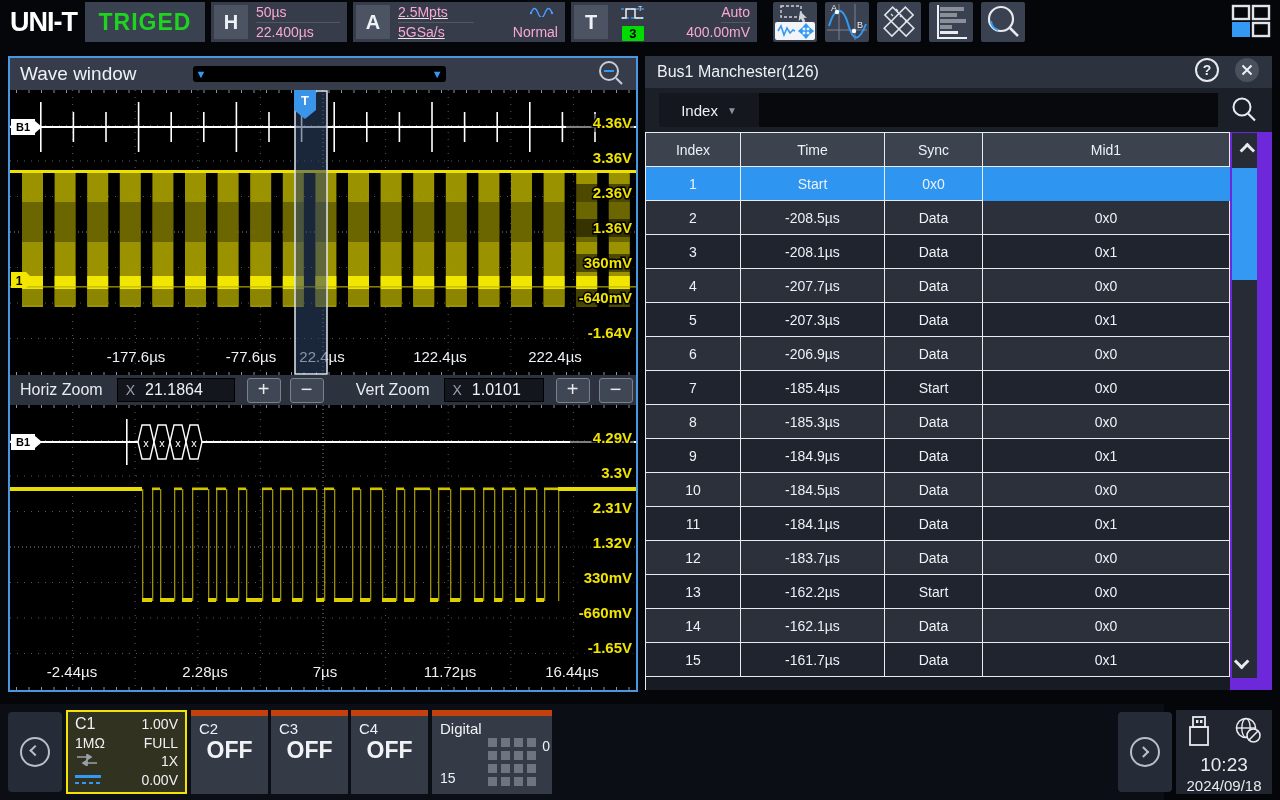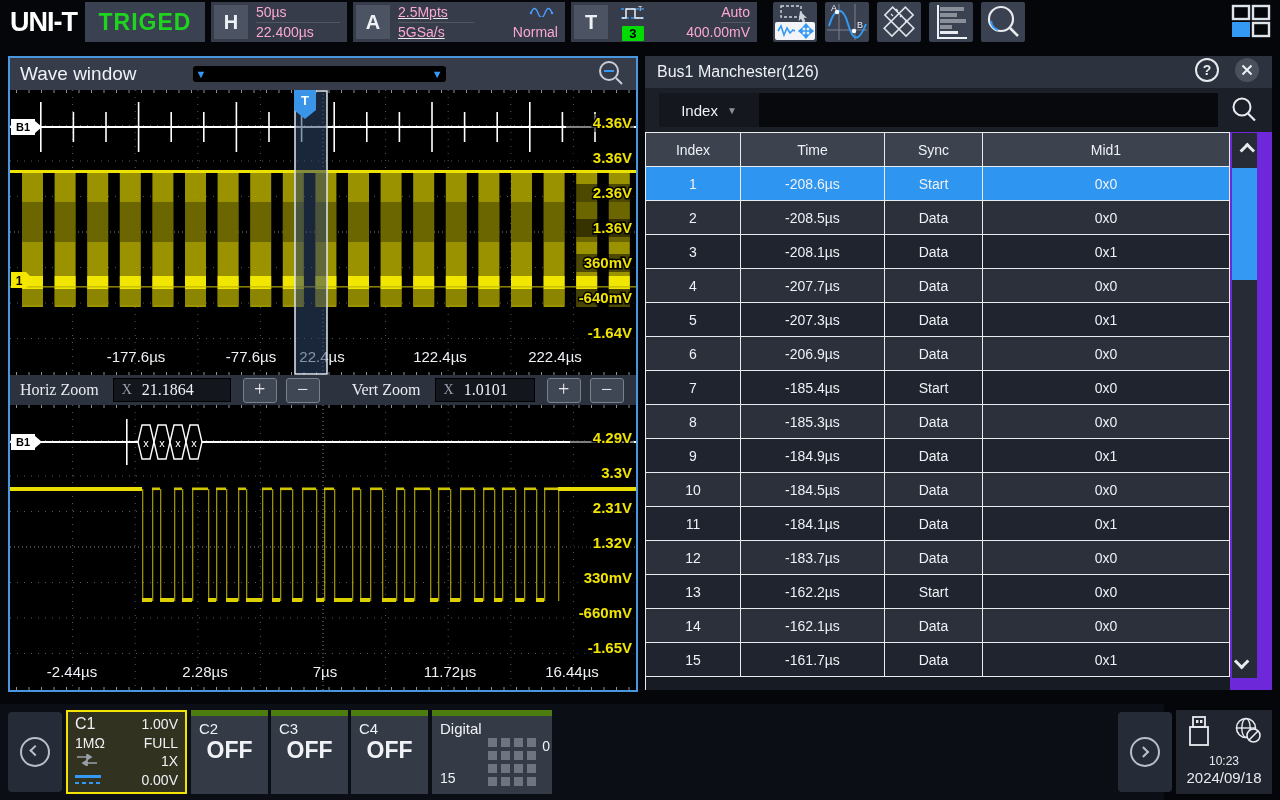--- a/index.html
+++ b/index.html
@@ -32,21 +32,21 @@
   
   .wave-panel { position:absolute; left:8px; top:56px; width:630px; height:636px;
     border:2px solid #4a97e0; background:#000; }
   .wave-titlebar { height:32px; background:#363c49; display:flex; align-items:center; padding:0 10px; }
   .wave-title { font-size:19px; color:#eef1f5; }
   .nav-bar { position:relative; margin-left:56px; width:253px; height:16px; background:#000; border-radius:3px; cursor:pointer;}
   .nav-tri { position:absolute; top:0px; font-size:11px; color:#3399f3; line-height:16px;}
   .nav-tri.left { left:3px; } .nav-tri.right { right:3px; }
   .zoomout-icon { margin-left:auto; width:30px; height:30px; cursor:pointer; }
   svg.plot { display:block; background:#000; }
-  .zoom-row { height:30px; background:#2c323e; display:flex; align-items:center; padding-left:10px;font-family:Liberation Serif, serif; }
+  .zoom-row { height:30px; background:#2c323e; display:flex; align-items:center; padding-left:10px; }
   .zr-label { font-size:16px; color:#e8eaee; }
   .zr-input { margin-left:14px; height:24px; background:#13161d; border:1px solid #000;
     display:flex; align-items:center; padding:0 8px; cursor:text;}
   .zr-x { color:#9aa0aa; font-size:14px; margin-right:10px; }
   .zr-val { color:#eef1f5; font-size:16px; }
   .zr-btn { margin-left:12px; width:34px; height:25px; background:#3f4654; border:1px solid #79818f; border-radius:3px;
     color:#e8eaee; font-size:20px; line-height:21px; text-align:center; cursor:pointer; }
   .zr-btn.minus { margin-left:9px; }
 
   
@@ -75,40 +75,40 @@
 
   
   .bottombar { position:absolute; left:0; top:704px; width:1164px; height:96px; background:#0b0e14; }
   .nav-btn { position:absolute; top:8px; width:54px; height:80px; background:#262c37; border-radius:4px;
     display:flex; align-items:center; justify-content:center; cursor:pointer; }
   .nav-circle { width:30px; height:30px; border:2px solid #b9bfc9; border-radius:50%;
     display:flex; align-items:center; justify-content:center; }
   .chev-s { width:8px; height:8px; }
   .chev-l { border-left:2px solid #b9bfc9; border-bottom:2px solid #b9bfc9; transform:rotate(45deg) translate(-1px,-1px); }
   .chev-r { border-right:2px solid #b9bfc9; border-top:2px solid #b9bfc9; transform:rotate(45deg) translate(-1px,1px); }
-  .ch-card { position:absolute; top:6px; height:84px; background:#343a46; border-top:6px solid #4d7c0f;
+  .ch-card { position:absolute; top:6px; height:84px; background:#343a46; border-top:6px solid #c2410c;
     color:#f0f2f5; cursor:pointer; }
   .card-c1 { left:66px; width:121px; border:2px solid #f2e300; background:#31321f; padding:3px 7px;
     display:flex; flex-direction:column; justify-content:space-between; }
   .c1-row { display:flex; justify-content:space-between; align-items:center; font-size:14px; line-height:18px;}
   .c1-name { font-size:16px; }
   .bw-icon { width:26px; border-top:3px solid #3399f3; padding-top:2px;
     background:repeating-linear-gradient(90deg,#3399f3 0 4px,transparent 4px 7px); height:9px; background-position:0 4px; background-size:100% 4px; background-repeat:no-repeat;}
   .card-off { padding:4px 8px; }
   .off-name { font-size:15px; }
   .off-state { text-align:center; font-size:23px; font-weight:700; }
   .card-dig { left:432px; width:120px; position:absolute; }
   .dig-name { font-size:15px; margin:4px 0 0 8px; }
   .dig-grid { position:absolute; right:16px; top:22px; display:grid; grid-template-columns:repeat(4,9px); grid-auto-rows:9px; gap:4px; }
   .dig-sq { background:#6e7480; }
   .dig-0 { position:absolute; right:2px; top:22px; font-size:14px; }
   .dig-15 { position:absolute; left:8px; bottom:8px; font-size:14px; }
   .clock-card { position:absolute; left:1176px; top:6px; width:96px; height:84px; background:#20252f; cursor:pointer;}
   .clk-icons { display:flex; justify-content:space-between; padding:6px 10px 0 12px; }
-  .clk-time { text-align:center; font-size:12px; margin-top:2px; }
+  .clk-time { text-align:center; font-size:19px; margin-top:2px; }
   .clk-date { text-align:center; font-size:15px; margin-top:1px; }
 </style>
 </head>
 <body>
 
 <div class="screen">
 
   <header class="topbar">
     <div class="logo">UNI-T</div>
     <div class="trig">TRIGED</div>
@@ -770,21 +770,20 @@
           <div class="bt-row">
             <div class="bt-cell bt-head">Index</div>
             <div class="bt-cell bt-head">Time</div>
             <div class="bt-cell bt-head">Sync</div>
             <div class="bt-cell bt-head">Mid1</div>
           </div>
         </div>
       <div id="bus-tbody">
           <div class="bt-row row-sel">
             <div class="bt-cell">1</div>
-            <div class="bt-cell">-208.6µs</div>
             <div class="bt-cell">Start</div>
             <div class="bt-cell">0x0</div>
           </div>
           <div class="bt-row row-light">
             <div class="bt-cell">2</div>
             <div class="bt-cell">-208.5µs</div>
             <div class="bt-cell">Data</div>
             <div class="bt-cell">0x0</div>
           </div>
           <div class="bt-row row-dark">

